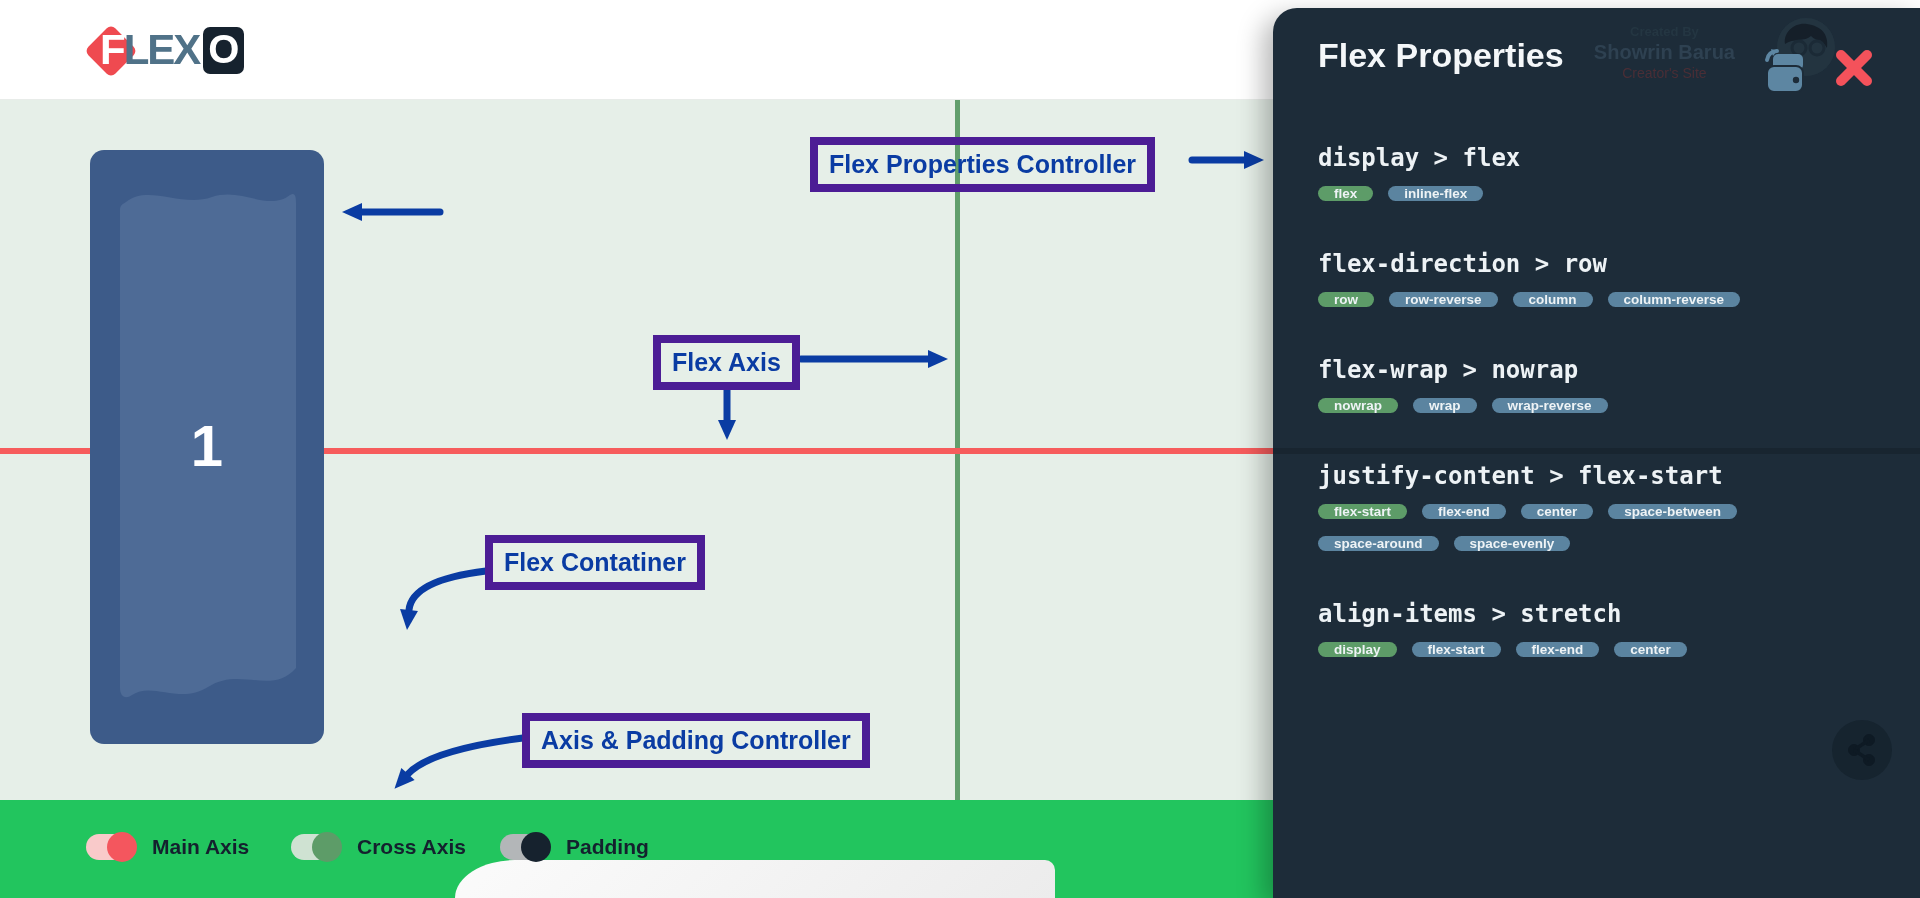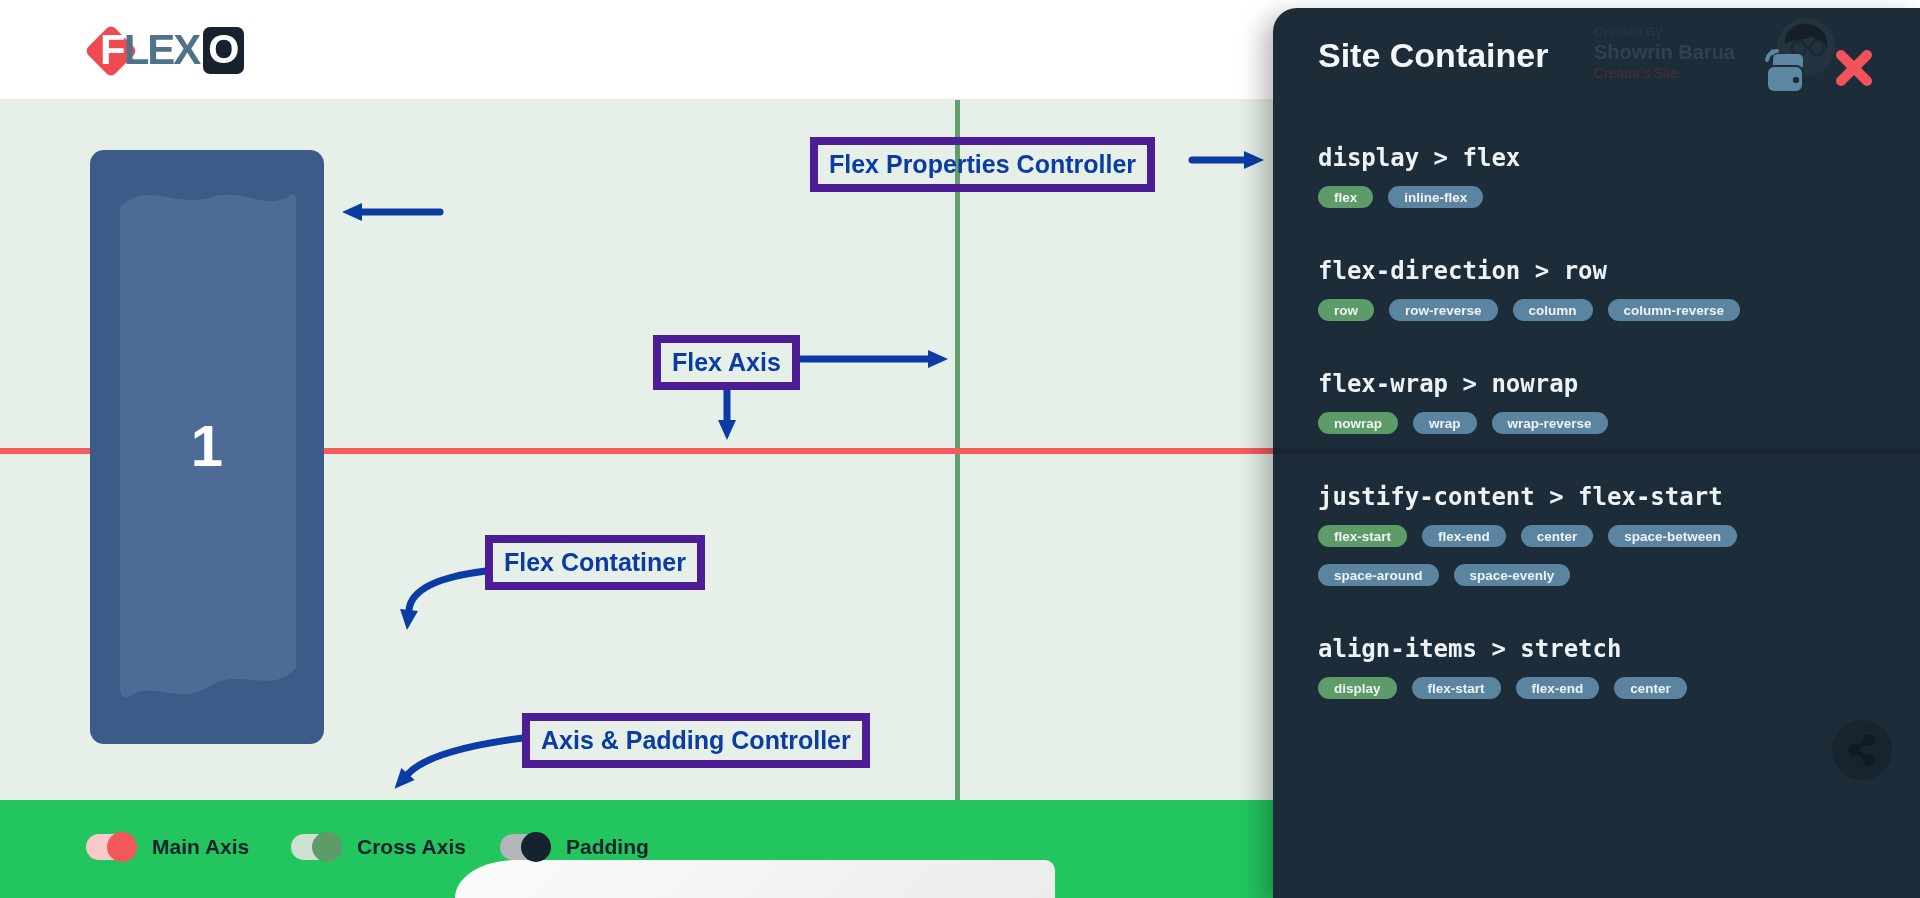--- a/index.html
+++ b/index.html
@@ -42,36 +42,36 @@
   .legend-label { margin-left:18px; font-size:21px; font-weight:bold; color:#14212e; }
   #legend-items .legend-item:nth-of-type(1){ left:86px; }
   #legend-items .legend-item:nth-of-type(2){ left:291px; }
   #legend-items .legend-item:nth-of-type(3){ left:500px; }
 
   
   .panel { position:absolute; left:1273px; top:8px; width:647px; height:890px; background:#1d2c39; border-radius:24px 0 0 0; box-shadow:-10px 8px 26px rgba(0,0,0,.28); overflow:hidden; }
   .panel .axis-shadow { position:absolute; left:0; top:440px; width:647px; height:6px; background:rgba(0,0,0,.14); }
   .panel-title { position:absolute; left:45px; top:28px; font-size:34px; font-weight:bold; color:#f4f7f9; }
 
-  .credit { position:absolute; top:16px; right:185px; text-align:left; line-height:1.25; }
+  .credit { position:absolute; top:16px; right:185px; text-align:center; line-height:1.25; }
   .credit .c1 { font-size:13px; font-weight:bold; color:#25384528; color:#243642; }
   .credit .c2 { font-size:20px; font-weight:bold; color:#2e4151; }
   .credit .c3 { font-size:14px; font-weight:normal; color:#4a2e36; cursor:pointer; }
 
   .avatar { position:absolute; left:504px; top:10px; width:58px; height:58px; border-radius:50%; background:#233440; overflow:hidden; }
   .wallet { position:absolute; left:488px; top:40px; width:44px; height:48px; cursor:pointer; }
   .close-x { position:absolute; left:563px; top:42px; width:36px; height:36px; cursor:pointer; }
 
   #panel-sections { position:absolute; left:45px; right:40px; top:135px; }
   .prop-section { margin-top:48px; }
   .prop-section:first-child { margin-top:0; }
   .prop-heading { font-family:"DejaVu Sans Mono", monospace; font-size:24px; font-weight:bold; color:#edf2f5; margin-bottom:13px; line-height:30px; }
   .pill-row { display:flex; column-gap:15px; margin-top:17px; }
   .pill-row:first-of-type { margin-top:0; }
-  .pill { border:none; outline:none; cursor:pointer; border-radius:14px; height:22px; padding:0 16px; font-family:"Liberation Sans",sans-serif; font-size:13.5px; font-weight:bold; color:#eef3f5; display:inline-flex; align-items:center; }
+  .pill { border:none; outline:none; cursor:pointer; border-radius:14px; height:15px; padding:0 16px; font-family:"Liberation Sans",sans-serif; font-size:13.5px; font-weight:bold; color:#eef3f5; display:inline-flex; align-items:center; }
   .pill-green { background:#5d9c68; }
   .pill-slate { background:#5b84a0; }
   .pill-red   { background:#f4555c; }
 
   .share-btn { position:absolute; left:559px; top:712px; width:60px; height:60px; border-radius:50%; background:#16242f; cursor:pointer; }
 </style>
 </head>
 <body>
 
 <div class="header">
@@ -137,21 +137,21 @@
         <span class="toggle" style="background:#b3b6b8">
           <span class="knob" style="background:#16222e"></span>
         </span>
         <span class="legend-label">Padding</span>
       </div>
     </div>
 </div>
 
 <div class="panel">
   <div class="axis-shadow"></div>
-  <h1 class="panel-title">Site Container</h1>
+  <h1 class="panel-title">Flex Properties</h1>
 
   <div class="credit">
     <div class="c1">Created By</div>
     <div class="c2">Showrin Barua</div>
     <div class="c3">Creator's Site</div>
   </div>
 
   <div class="avatar">
     <svg viewBox="0 0 58 58" width="58" height="58">
       <circle cx="29" cy="29" r="29" fill="#233440"></circle>

